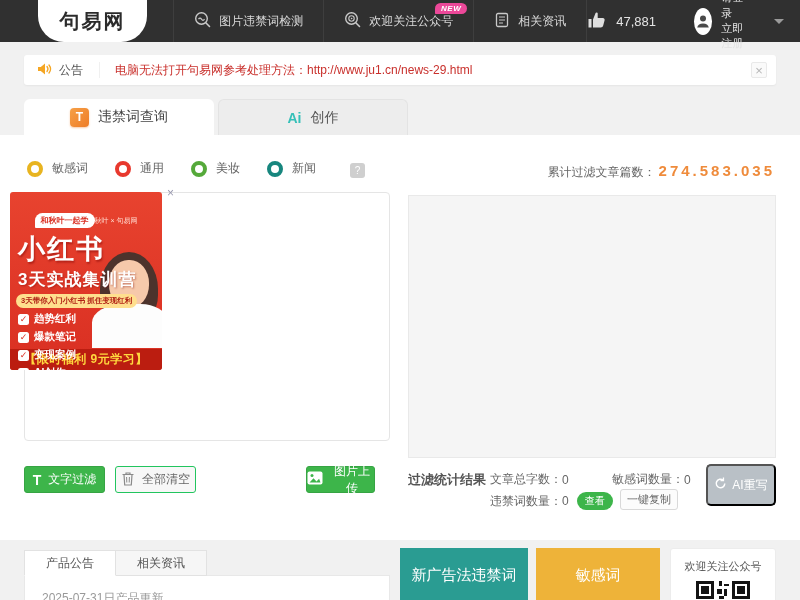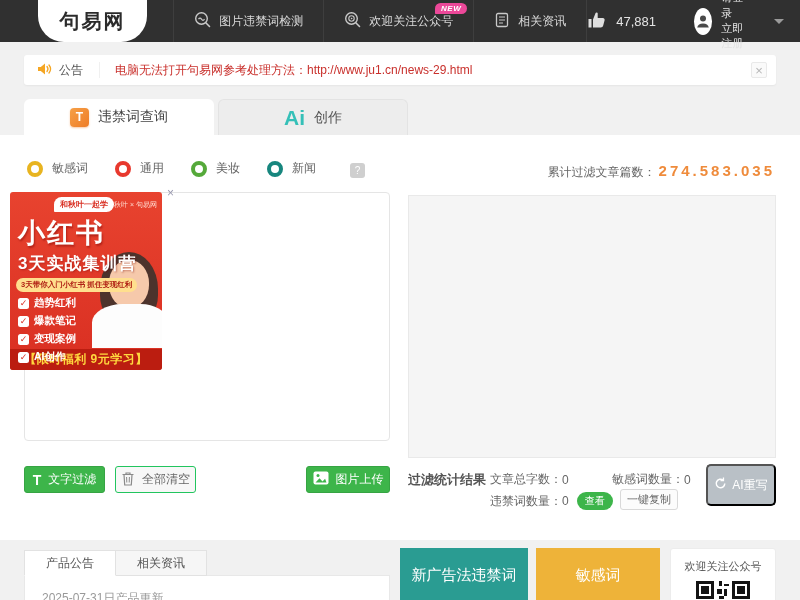--- a/index.html
+++ b/index.html
@@ -26,21 +26,21 @@
   .announce-label { display:flex; gap:7px; align-items:center; padding:0 16px 0 13px; color:#555; height:16px; border-right:1px solid #f0f0f0; }
   .announce-text { margin-left:15px; color:#c9302c; cursor:pointer; }
   .announce-close { margin-left:auto; margin-right:9px; color:#b5b5b5; font-size:13px; cursor:pointer; width:16px; height:16px; line-height:15px; text-align:center; border:1px solid #e9e9e9; border-radius:2px; background:#fafafa; }
 
   
   .tabs { position:absolute; top:99px; left:24px; display:flex; z-index:6; }
   .tab { width:190px; height:36px; display:flex; align-items:center; justify-content:center; gap:9px; font-size:14px; border-radius:6px 6px 0 0; cursor:pointer; }
   .tab-active { background:#fff; color:#444; }
   .tab-inactive { background:#ededed; border:1px solid #e3e3e3; border-bottom:none; margin-left:4px; color:#555; }
   .tab-t-icon { width:19px; height:19px; background:linear-gradient(135deg,#f6a047,#ee7c26); border-radius:4px; color:#fff; font-weight:bold; font-size:12px; display:flex; align-items:center; justify-content:center; box-shadow:0 1px 2px rgba(238,124,38,.4); }
-  .ai-glyph { color:#35c0b8; font-weight:bold; font-size:21px; }
+  .ai-glyph { color:#35c0b8; font-weight:bold; font-size:14px; }
 
   
   .main { position:absolute; top:135px; left:0; width:800px; height:405px; background:#fff; z-index:4; }
 
   .filters { position:absolute; top:160px; left:27px; display:flex; align-items:center; gap:27px; font-size:12px; color:#666; z-index:6; }
   .filter-opt { display:flex; align-items:center; gap:9px; cursor:pointer; }
   .donut { width:16px; height:16px; border-radius:50%; background:#fff; border:4.5px solid #ccc; }
   .donut-0 { border-color:#e8b420; } .donut-1 { border-color:#e8392e; }
   .donut-2 { border-color:#55a93a; } .donut-3 { border-color:#17867e; }
   .help-badge { position:absolute; top:163px; left:350px; width:15px; height:15px; background:#cfcfcf; border-radius:3px; color:#fff; font-size:10px; text-align:center; line-height:15px; cursor:pointer; z-index:6; }
@@ -49,36 +49,36 @@
 
   .text-input { position:absolute; top:192px; left:24px; width:366px; height:249px; border:1px solid #e5e5e5; border-radius:4px; resize:none; outline:none; font:12px "Liberation Sans","DejaVu Sans",sans-serif; padding:10px; z-index:5; background:#fff; }
   .result-panel { position:absolute; top:195px; left:408px; width:368px; height:263px; background:#f5f5f5; border:1px solid #e9e9e9; z-index:5; }
 
   
   .btn { display:flex; align-items:center; justify-content:center; gap:7px; font-size:12px; border-radius:3px; cursor:pointer; height:27px; z-index:6; position:absolute; }
   .btn-green { background:#3db54a; color:#fff; border:1px solid #36a443; }
   .btn-gray { background:#f7f7f7; border:1px solid #22c55e; color:#666; }
   .btn-filter { top:466px; left:24px; width:81px; }
   .btn-clear { top:466px; left:115px; width:81px; }
-  .btn-upload { top:466px; left:306px; width:84px; }
+  .btn-upload { top:466px; left:306px; width:69px; }
   .t-glyph { font-weight:bold; font-size:14px; }
 
   
   .stats-title { position:absolute; top:471px; left:408px; font-size:13px; color:#555; font-weight:bold; z-index:6; }
   .stat { position:absolute; font-size:12px; color:#666; z-index:6; display:flex; align-items:center; }
   .stat-a { top:471px; left:490px; } .stat-b { top:492px; left:490px; }
   .stat-c { top:471px; left:612px; }
   .view-pill { margin-left:8px; background:#3db54a; color:#fff; font-size:10px; padding:2px 8px; border-radius:9px; cursor:pointer; }
   .copy-btn { position:absolute; top:489px; left:620px; width:58px; height:21px; background:#fcfcfc; border:1px solid #d9d9d9; border-radius:3px; color:#666; font-size:11px; display:flex; align-items:center; justify-content:center; cursor:pointer; z-index:6; }
   .rewrite-btn { position:absolute; top:464px; left:706px; width:70px; height:42px; background:#b9c0c6; border-radius:5px; color:#fff; font-size:12px; display:flex; align-items:center; justify-content:center; gap:5px; cursor:pointer; z-index:6; }
 
   
   .ad { position:absolute; top:192px; left:10px; width:152px; height:178px; background:linear-gradient(180deg,#e8432f,#d92f22); border-radius:3px; z-index:20; overflow:hidden; color:#fff; cursor:pointer; }
   .ad-close { position:absolute; top:187px; left:167px; color:#9a9ab0; font-size:12px; cursor:pointer; z-index:21; line-height:1; }
-  .ad-top { display:flex; justify-content:flex-end; align-items:center; padding:5px 5px 0 5px; }
+  .ad-top { display:flex; justify-content:center; align-items:center; padding:21px 5px 0 5px; }
   .ad-top-badge { background:#fff; color:#d92f22; font-size:8px; font-weight:bold; padding:2px 6px; border-radius:8px 8px 8px 1px; }
   .ad-brand { font-size:7px; color:#ffd8cd; }
   .ad-title { font-size:27px; font-weight:bold; padding:3px 0 0 8px; letter-spacing:2px; text-shadow:1px 2px 2px rgba(120,0,0,.45); position:relative; z-index:2; }
   .ad-subtitle { font-size:17px; font-weight:bold; padding:1px 0 3px 8px; letter-spacing:1px; text-shadow:1px 1px 2px rgba(120,0,0,.4); position:relative; z-index:2; }
   .ad-tagline { margin:0 0 4px 6px; background:#ffdf8e; color:#b02015; font-size:7.5px; font-weight:bold; border-radius:7px; padding:2px 5px; width:max-content; max-width:140px; position:relative; z-index:2; }
   .ad-check-row { display:flex; align-items:center; gap:5px; padding:0 0 4px 8px; font-size:10.5px; font-weight:bold; position:relative; z-index:2; }
   .check-box { width:11px; height:11px; background:#fff; border-radius:2.5px; color:#d92f22; font-size:9px; font-weight:bold; display:flex; align-items:center; justify-content:center; }
   .ad-question { font-size:8px; color:#ffe3c4; padding:1px 0 3px 6px; position:relative; z-index:2; white-space:nowrap; }
   .ad-footer { position:absolute; bottom:0; left:0; width:100%; height:21px; background:#bb1d10; color:#ffd83e; font-size:12px; font-weight:bold; display:flex; align-items:center; justify-content:center; letter-spacing:.5px; }
   .ad-photo { position:absolute; right:-4px; top:60px; width:78px; height:96px; z-index:1; }

